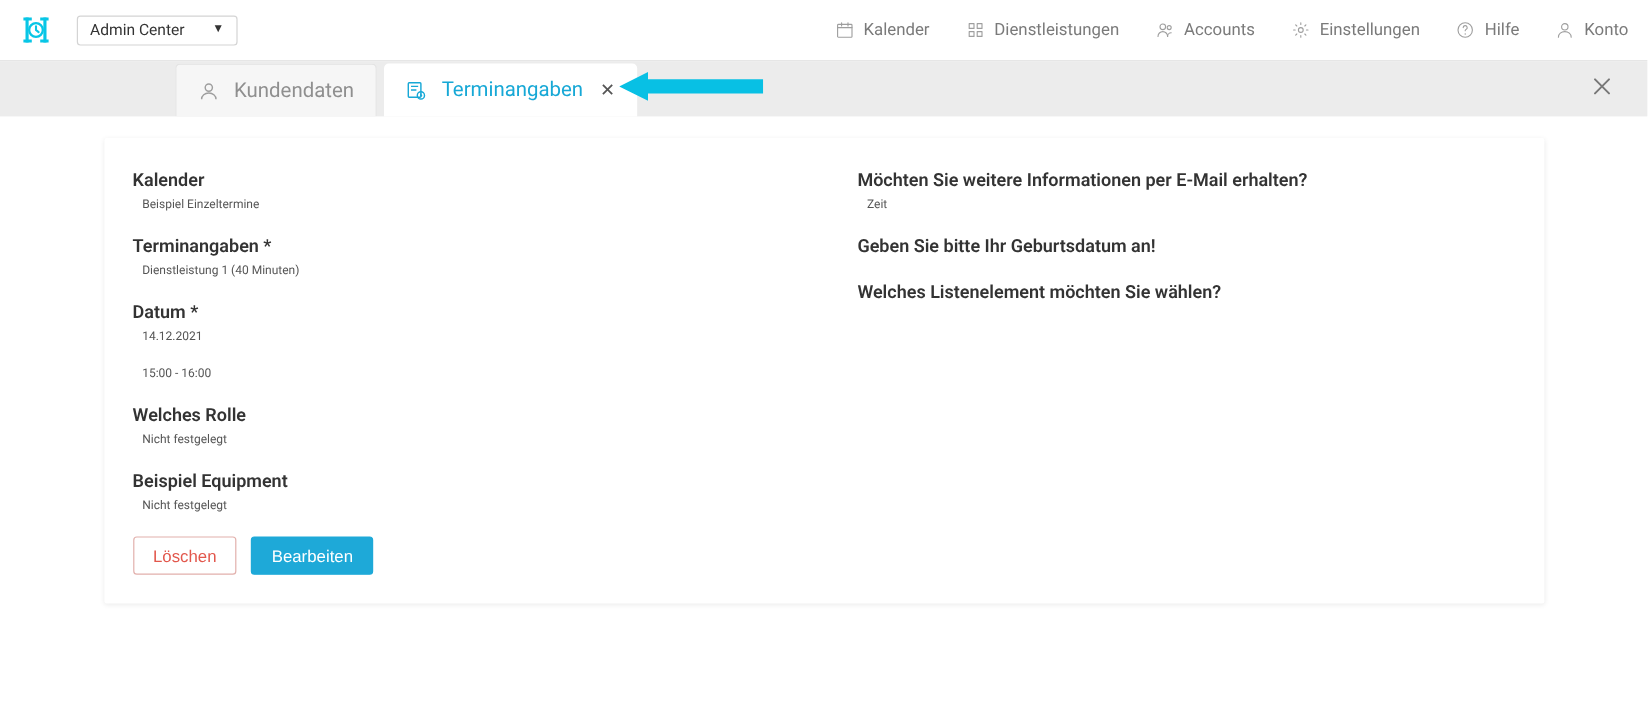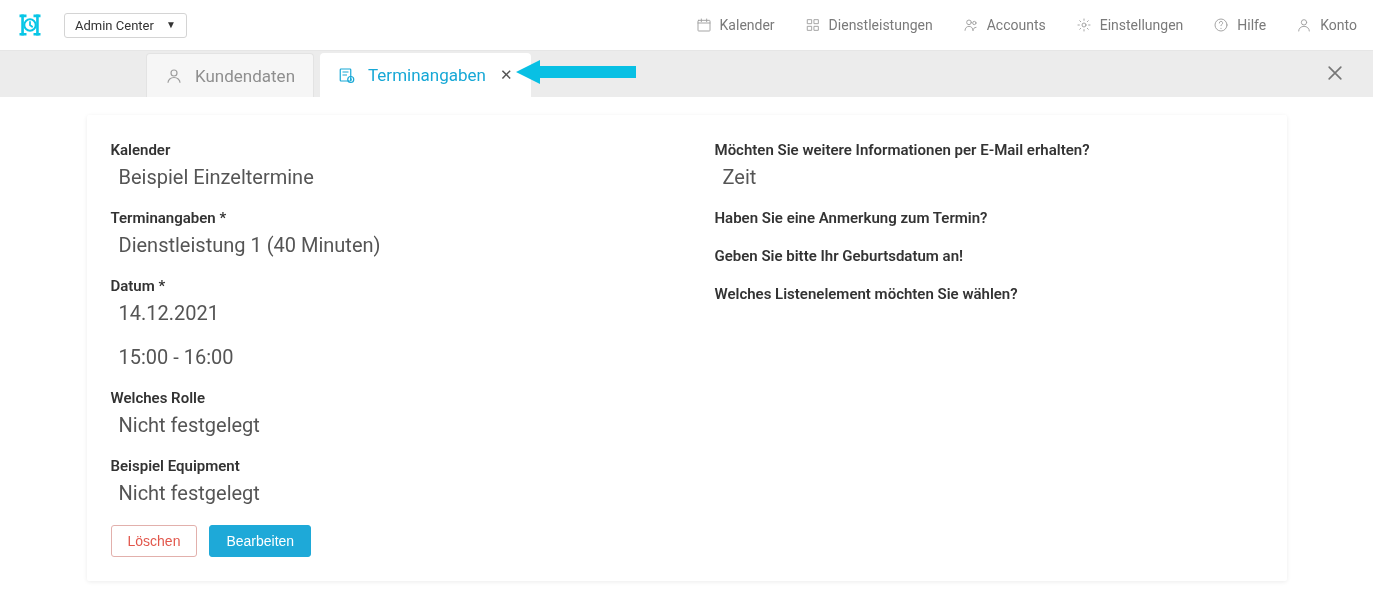--- a/index.html
+++ b/index.html
@@ -25,21 +25,21 @@
     }
     .logo-box svg { width: 28px; height: 28px; }
     .admin-select {
       border: 1px solid #d4d4d4;
       border-radius: 3px;
       padding: 4px 10px;
       font-size: 13px;
       color: #333;
       display: flex;
       align-items: center;
-      gap: 12px;
+      gap: 23px;
       cursor: pointer;
       background: #fff;
     }
     .admin-select .caret { font-size: 10px; line-height: 1; }
     .top-nav {
       margin-left: auto;
       display: flex;
       align-items: center;
       gap: 30px;
     }
@@ -135,21 +135,21 @@
       margin-bottom: 20px;
     }
     .field-label {
       font-weight: 600;
       color: #333;
       font-size: 15px;
       margin-bottom: 6px;
     }
     .field-value {
       color: #555;
-      font-size: 20px;
+      font-size: 10px;
       padding-left: 8px;
     }
     .field.q .field-label { margin-bottom: 6px; }
 
     .actions {
       margin-top: 14px;
       display: flex;
       gap: 12px;
     }
     .btn {
@@ -304,24 +304,20 @@
           <button class="btn btn-edit">Bearbeiten</button>
         </div>
       </div>
 
       <div class="col">
         <div class="field q">
           <div class="field-label">Möchten Sie weitere Informationen per E-Mail erhalten?</div>
           <div class="field-value">Zeit</div>
         </div>
         <div class="field q">
-          <div class="field-label">Haben Sie eine Anmerkung zum Termin?</div>
-          <div class="field-value"></div>
-        </div>
-        <div class="field q">
           <div class="field-label">Geben Sie bitte Ihr Geburtsdatum an!</div>
           <div class="field-value"></div>
         </div>
         <div class="field q">
           <div class="field-label">Welches Listenelement möchten Sie wählen?</div>
           <div class="field-value"></div>
         </div>
       </div>
     </div>
   </div>

